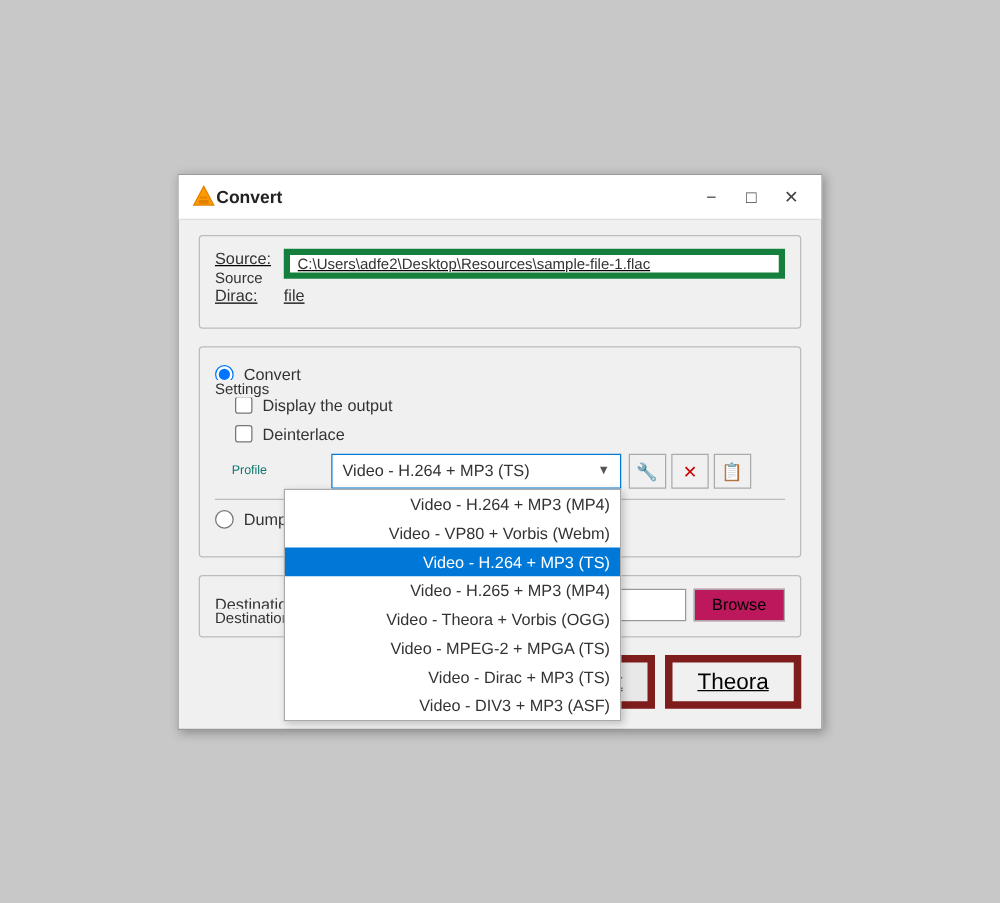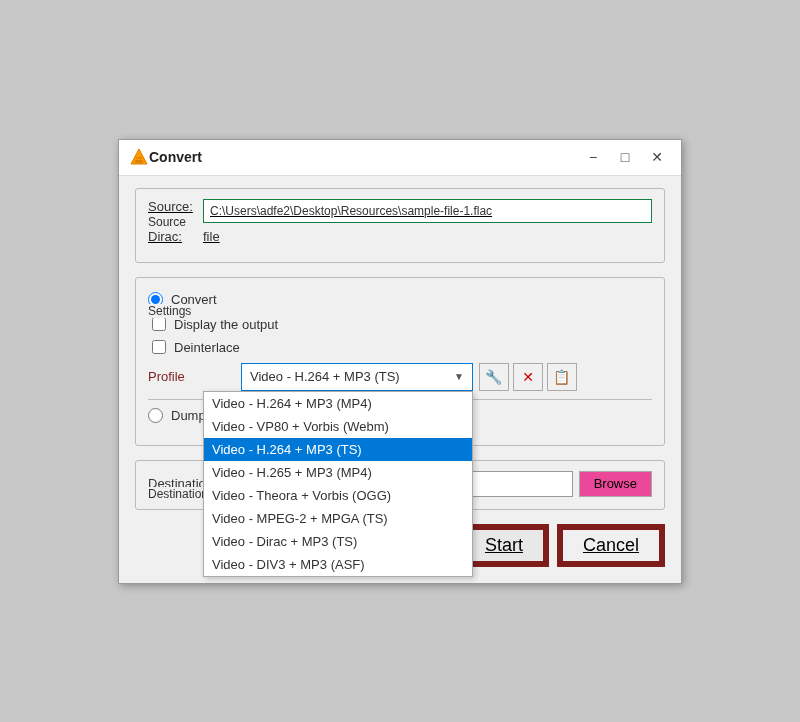--- a/index.html
+++ b/index.html
@@ -10,21 +10,21 @@
       display: flex;
       justify-content: center;
       align-items: center;
       width: 800px;
       height: 722px;
       overflow: hidden;
     }
     .window {
       background: #f0f0f0;
       border: 1px solid #999;
-      width: 564px;
+      width: 516px;
       box-shadow: 2px 2px 8px rgba(0,0,0,0.3);
     }
     .title-bar {
       background: #fff;
       border-bottom: 1px solid #ddd;
       display: flex;
       align-items: center;
       padding: 8px 10px;
       height: 36px;
     }
@@ -81,21 +81,21 @@
       margin-bottom: 6px;
       text-decoration: underline;
     }
     .field-label {
       width: 55px;
       color: #333;
       font-size: 13px;
     }
     .field-input {
       flex: 1;
-      border: 1px solid #15803d;
+      border: 5px solid #15803d;
       background: #fff;
       padding: 3px 6px;
       font-size: 12px;
       color: #333;
       height: 24px;
     }
     .field-value {
       font-size: 13px;
       color: #333;
     }
@@ -113,43 +113,44 @@
     }
     .radio-label {
       font-size: 13px;
       color: #333;
     }
 
     .checkbox-row {
       display: flex;
       align-items: center;
       margin-bottom: 8px;
-      margin-left: 4px;
+      margin-left: 16px;
     }
     .checkbox-row input[type="checkbox"] {
       margin-right: 8px;
       width: 14px;
       height: 14px;
     }
     .checkbox-label {
       font-size: 13px;
       color: #333;
     }
 
     .profile-row {
       display: flex;
       align-items: center;
       margin-top: 8px;
       margin-bottom: 8px;
       position: relative;
     }
     .profile-label {
       width: 55px;
-      color: #7f1d1d;
-      font-size: 13px;
+      color: #0f766e;
+      font-size: 10px;
+      text-align: center;
     }
 
     .dropdown-container {
       position: relative;
       flex: 1;
       max-width: 270px;
       padding-left: 38px;
     }
     .dropdown-selected {
       border: 1px solid #0078d7;
@@ -175,20 +176,21 @@
       left: 0;
       right: 0;
       background: #fff;
       border: 1px solid #aaa;
       z-index: 100;
       box-shadow: 2px 2px 6px rgba(0,0,0,0.2);
     }
     .dropdown-menu-inner {
       max-height: 200px;
       overflow-y: scroll;
+      text-align: right;
     }
     .dropdown-item {
       padding: 4px 8px;
       font-size: 13px;
       color: #333;
       cursor: pointer;
       white-space: nowrap;
     }
     .dropdown-item.selected {
       background: #0078d7;
@@ -233,21 +235,21 @@
       border: 1px solid #999;
       background: #fff;
       padding: 3px 6px;
       font-size: 12px;
       height: 26px;
     }
     .browse-btn {
       margin-left: 6px;
       padding: 4px 14px;
       border: 1px solid #aaa;
-      background: #ec4899;
+      background: #be185d;
       cursor: pointer;
       font-size: 13px;
       height: 26px;
       white-space: nowrap;
     }
 
     .bottom-bar {
       display: flex;
       justify-content: flex-end;
       gap: 8px;
@@ -369,17 +371,17 @@
       <span class="section-legend">Destination</span>
       <div class="destination-row">
         <span class="dest-label">Destination file:</span>
         <input class="dest-input" type="text" value="" style="">
         <button class="browse-btn">Browse</button>
       </div>
     </div>
 
     <div class="bottom-bar">
       <button class="action-btn primary">Start</button>
-      <button class="action-btn">Cancel</button>
+      <button class="action-btn">Theora</button>
     </div>
 
   </div>
 </div>
 
 </body></html>

